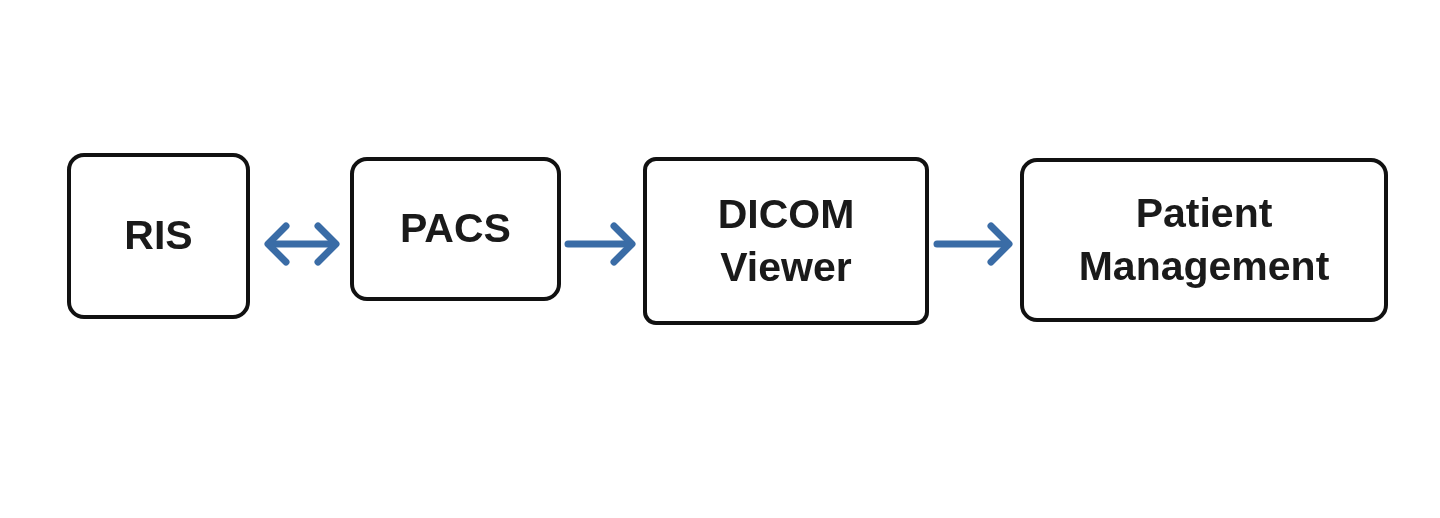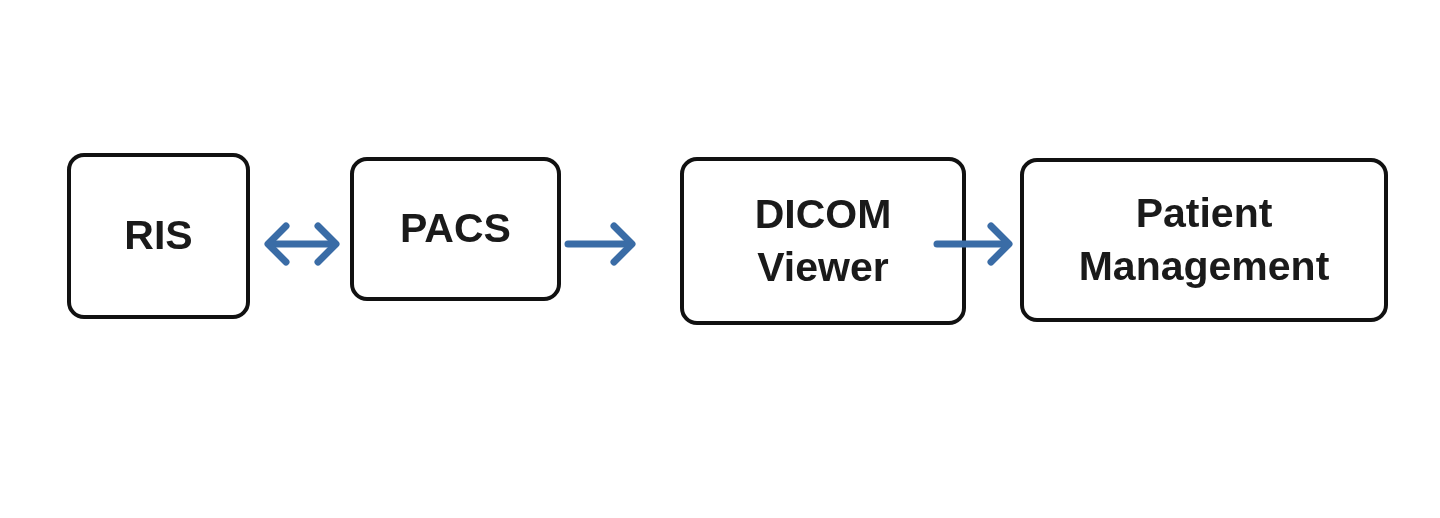--- a/index.html
+++ b/index.html
@@ -28,21 +28,21 @@
   }
   .node-label {
     font-size: 41px;
     font-weight: 700;
     color: #1a1a1a;
     line-height: 1.3;
     letter-spacing: 0px;
   }
   #node-ris          { left: 67px;   top: 153px; width: 183px; height: 166px; }
   #node-pacs         { left: 350px;  top: 157px; width: 211px; height: 144px; }
-  #node-dicom        { left: 680px;  top: 157px; width: 286px; height: 168px; }
+  #node-dicom        { left: 643px;  top: 157px; width: 286px; height: 168px; border-radius: 13px; }
   #node-pm           { left: 1020px; top: 158px; width: 368px; height: 164px; }
 
   
   #node-dicom .node-label { max-width: 210px; }
   #node-pm    .node-label { max-width: 300px; }
 
   .arrow {
     position: absolute;
     top: 216px;
     height: 56px;

